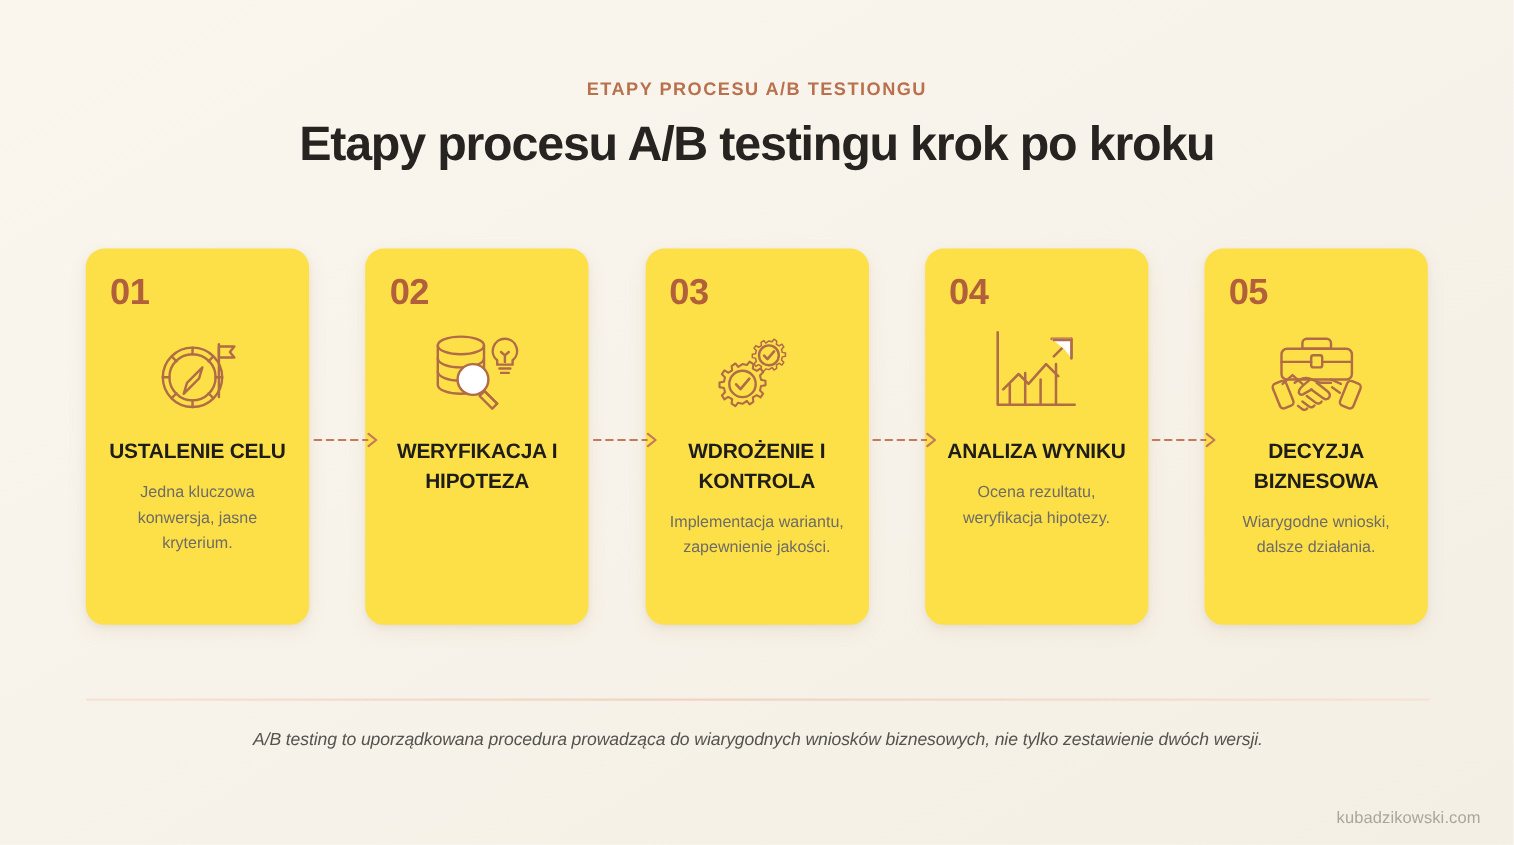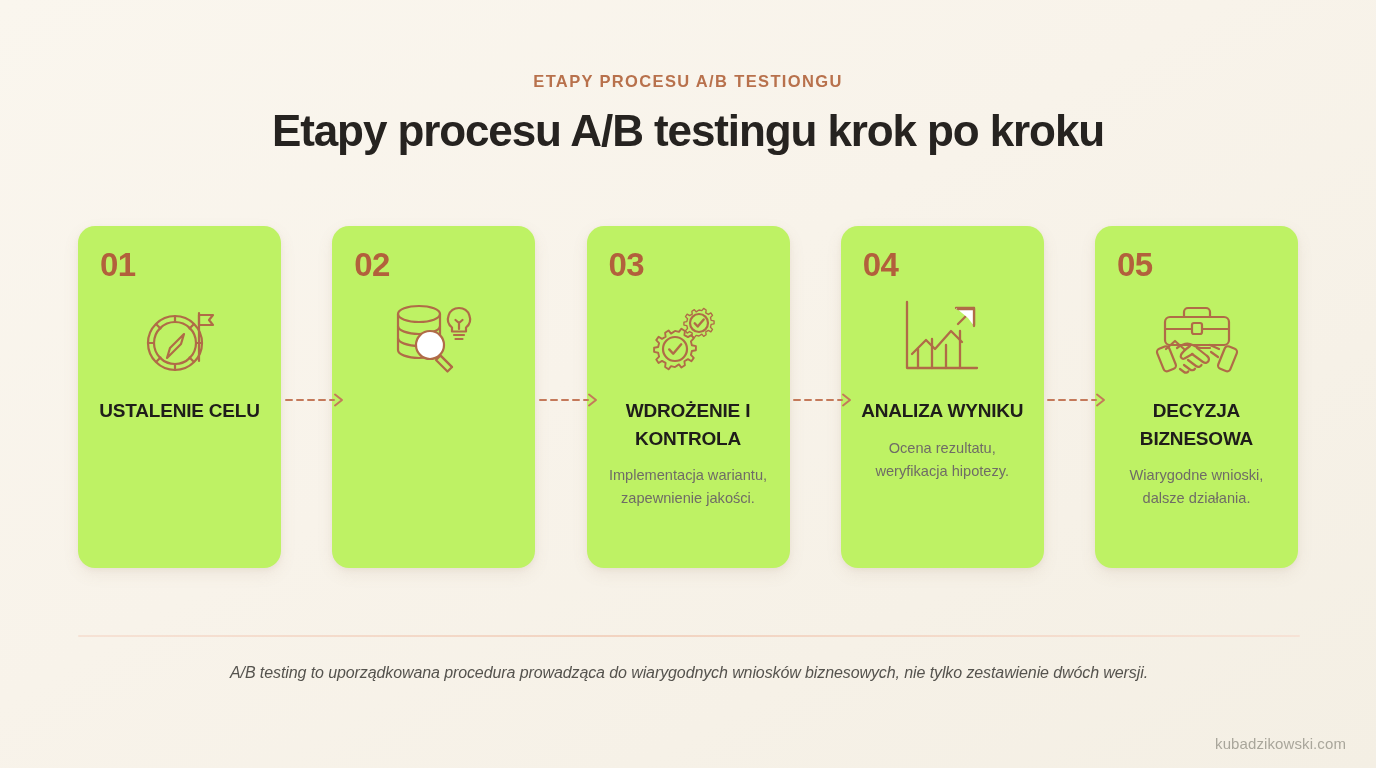--- a/index.html
+++ b/index.html
@@ -58,21 +58,21 @@
     width: 1220px;
     height: 342px;
     display: flex;
     align-items: stretch;
     justify-content: space-between;
   }
 
   .card {
     position: relative;
     width: 203px;
-    background: #bef264;
+    background: #fde047;
     border-radius: 17px;
     box-shadow: 0 6px 16px rgba(150, 120, 90, 0.10),
                 0 2px 5px rgba(150, 120, 90, 0.07);
     padding: 22px 16px 18px 16px;
     display: flex;
     flex-direction: column;
     align-items: center;
   }
 
   .card-number {
@@ -182,38 +182,40 @@
           <circle cx="38" cy="46" r="27"></circle>
           <circle cx="38" cy="46" r="21"></circle>
           <path d="M38 19v6 M38 67v6 M11 46h6 M59 46h6"></path>
           <path d="M19.5 27.5l4 4 M52.5 60.5l4 4 M56.5 27.5l-4 4 M23.5 60.5l-4 4"></path>
           <path d="M47 37L33 51l-3 10 14-14 3-10z"></path>
           <path d="M62 64V16"></path>
           <path d="M62 18h14l-4 5 4 5H62z"></path>
         </svg>
       </div>
       <div class="card-title">USTALENIE CELU</div>
+      <div class="card-desc">Jedna kluczowa konwersja, jasne kryterium.</div>
     </div>
 
     <div class="card">
       <div class="card-number">02</div>
       <div class="card-icon">
         <svg width="92" height="80" viewBox="0 0 92 80" fill="none" stroke="#b06b47" stroke-width="2.2" stroke-linecap="round" stroke-linejoin="round">
           <ellipse cx="31" cy="17" rx="21" ry="8"></ellipse>
           <path d="M10 17v12c0 4.4 9.4 8 21 8s21-3.6 21-8V17"></path>
           <path d="M10 29v12c0 4.4 9.4 8 21 8s21-3.6 21-8V29"></path>
           <path d="M10 41v12c0 4.4 9.4 8 21 8s21-3.6 21-8V41"></path>
           <circle cx="42" cy="48" r="14" fill="#ffffff"></circle>
           <path d="M52.5 58.5L64 70"></path>
           <path d="M52.5 58.5l-4.5 4.5L59.5 74.5 64 70z"></path>
           <path d="M71 11a11 11 0 0 0-7 19.5v4h14v-4A11 11 0 0 0 71 11z"></path>
           <path d="M66 38h10 M67.5 42h7"></path>
           <path d="M71 26v6 M67.5 23l3.5 3 3.5-3"></path>
         </svg>
       </div>
+      <div class="card-title">WERYFIKACJA I HIPOTEZA</div>
     </div>
 
     <div class="card">
       <div class="card-number">03</div>
       <div class="card-icon">
         <svg width="86" height="80" viewBox="0 0 86 80" fill="none" stroke="#b06b47" stroke-width="2.2" stroke-linecap="round" stroke-linejoin="round">
 
           <g transform="translate(54,26)">
             <path d="M0-21l4.6 1.1 2.9-3.7 4 2.7-0.6 4.7 4.2 2.4 4-2.5 2.7 4-3.3 3.4 1.1 4.6 4.7 0.9v4.8l-4.7 0.9-1.1 4.6 3.3 3.4-2.7 4-4-2.5-4.2 2.4 0.6 4.7-4 2.7-2.9-3.7L0 21l-4.6-1.1-2.9 3.7-4-2.7 0.6-4.7-4.2-2.4-4 2.5-2.7-4 3.3-3.4-1.1-4.6-4.7-0.9v-4.8l4.7-0.9 1.1-4.6-3.3-3.4 2.7-4 4 2.5 4.2-2.4-0.6-4.7 4-2.7 2.9 3.7L0-21z" transform="scale(0.62)"></path>
             <circle cx="0" cy="0" r="9"></circle>

